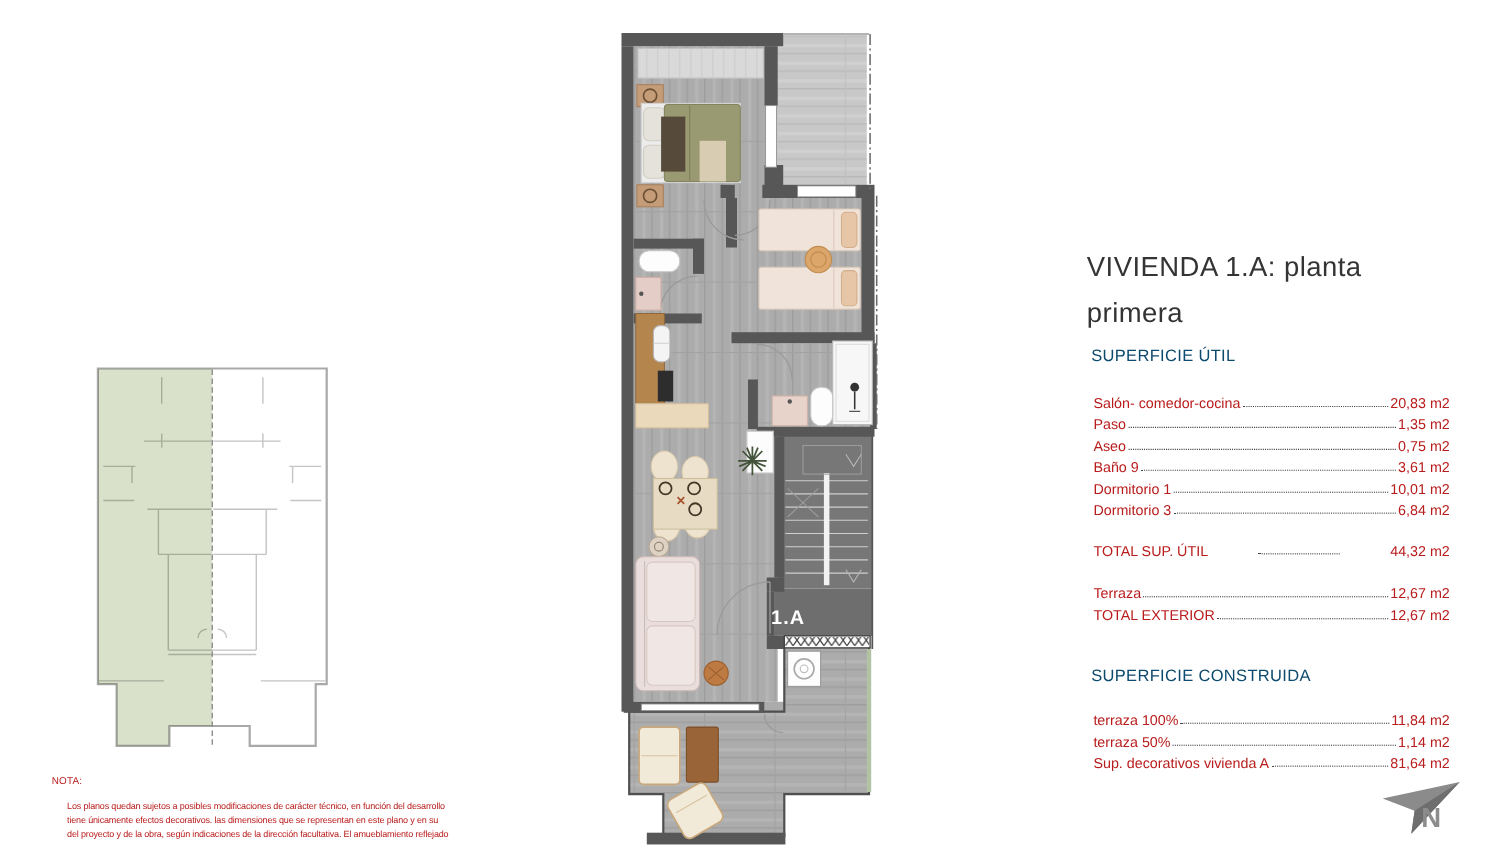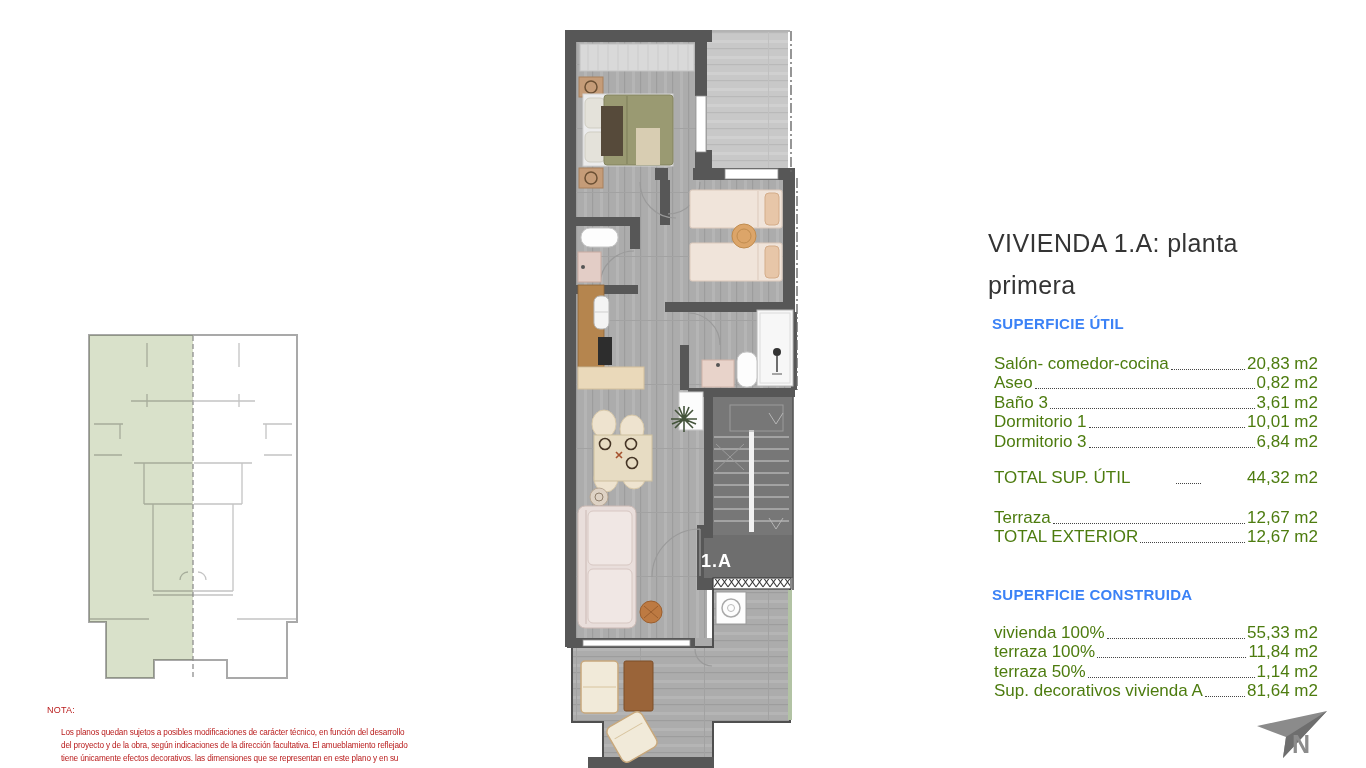--- a/index.html
+++ b/index.html
@@ -7,23 +7,23 @@
        font-family:"Liberation Sans","DejaVu Sans",sans-serif;color:#333;}
   .page{position:absolute;inset:0;background:#fff;}
 
   
   .key-plan{position:absolute;left:86px;top:331px;width:214px;height:354px;}
   .floor-plan{position:absolute;left:558px;top:25px;width:248px;height:743px;}
 
   
   .info{position:absolute;left:988px;top:222px;width:330px;}
   .title{font-size:25px;font-weight:400;letter-spacing:.4px;color:#343434;margin:0;line-height:42px;}
-  .subhead{font-size:15px;font-weight:700;letter-spacing:.3px;color:#3b82f6;margin:9px 0 0 4px;line-height:18px;}
+  .subhead{font-size:15px;font-weight:400;letter-spacing:.3px;color:#0c4a6e;margin:9px 0 0 4px;line-height:18px;}
   .rows{margin:21px 0 0 6px;}
-  .row{display:flex;align-items:flex-end;height:19.5px;font-size:17px;color:#4d7c0f;}
+  .row{display:flex;align-items:flex-end;height:19.5px;font-size:13px;color:#b91c1c;}
   .row .leader{flex:1;height:0;border-bottom:1.8px dotted #454545;margin:0 2px 4px 2px;}
   .row .value{white-space:nowrap;}
   .mt-total{margin-top:17px;gap:44px;}
   .mt-ext{margin-top:20px;}
   .mt-constr-head{margin-top:39px;}
   .mt-constr-rows{margin-top:19px;}
 
   
   .note{position:absolute;left:47px;top:705px;width:460px;color:#b91c1c;}
   .note-head{font-size:9px;letter-spacing:.2px;margin-bottom:11px;}
@@ -259,26 +259,31 @@
     <h1 class="title">VIVIENDA 1.A: planta primera</h1>
     <h2 class="subhead">SUPERFICIE ÚTIL</h2>
 
     <div class="rows">
       <div class="row">
         <span class="label">Salón- comedor-cocina</span>
           <span class="leader"></span>
           <span class="value">20,83 m2</span>
       </div>
       <div class="row">
+        <span class="label">Paso</span>
+          <span class="leader"></span>
+          <span class="value">1,35 m2</span>
+      </div>
+      <div class="row">
         <span class="label">Aseo</span>
           <span class="leader"></span>
-          <span class="value">0,82 m2</span>
-      </div>
-      <div class="row">
-        <span class="label">Baño 3</span>
+          <span class="value">0,75 m2</span>
+      </div>
+      <div class="row">
+        <span class="label">Baño 9</span>
           <span class="leader"></span>
           <span class="value">3,61 m2</span>
       </div>
       <div class="row">
         <span class="label">Dormitorio 1</span>
           <span class="leader"></span>
           <span class="value">10,01 m2</span>
       </div>
       <div class="row">
         <span class="label">Dormitorio 3</span>
@@ -300,25 +305,20 @@
       <div class="row">
         <span class="label">TOTAL EXTERIOR</span>
           <span class="leader"></span>
           <span class="value">12,67 m2</span>
       </div>
     </div>
 
     <h2 class="subhead mt-constr-head">SUPERFICIE CONSTRUIDA</h2>
 
     <div class="rows mt-constr-rows" style="margin-top:19px;">
-      <div class="row">
-        <span class="label">vivienda 100% </span>
-          <span class="leader"></span>
-          <span class="value">55,33 m2</span>
-      </div>
       <div class="row">
         <span class="label">terraza 100%</span>
           <span class="leader"></span>
           <span class="value">11,84 m2</span>
       </div>
       <div class="row">
         <span class="label">terraza 50%</span>
           <span class="leader"></span>
           <span class="value">1,14 m2</span>
       </div>
@@ -326,22 +326,22 @@
         <span class="label">Sup. decorativos vivienda A</span>
           <span class="leader"></span>
           <span class="value">81,64 m2</span>
       </div>
     </div>
   </div>
 
   <div class="note">
     <div class="note-head">NOTA:</div>
     <div class="note-line">Los planos quedan sujetos a posibles modificaciones de carácter técnico, en función del desarrollo</div>
+    <div class="note-line">tiene únicamente efectos decorativos. las dimensiones que se representan en este plano y en su</div>
     <div class="note-line">del proyecto y de la obra, según indicaciones de la dirección facultativa. El amueblamiento reflejado</div>
-    <div class="note-line">tiene únicamente efectos decorativos. las dimensiones que se representan en este plano y en su</div>
   </div>
 
   <div class="compass">
     <svg width="80" height="58" viewBox="0 0 80 58">
       <path d="M75,5 L5,20 L34,31 L31,52 Z" fill="#8b8b8b"></path>
       <path d="M75,5 L34,31 L31,52 Z" fill="#6e6e6e"></path>
     </svg>
     <span class="n">N</span>
   </div>
 

